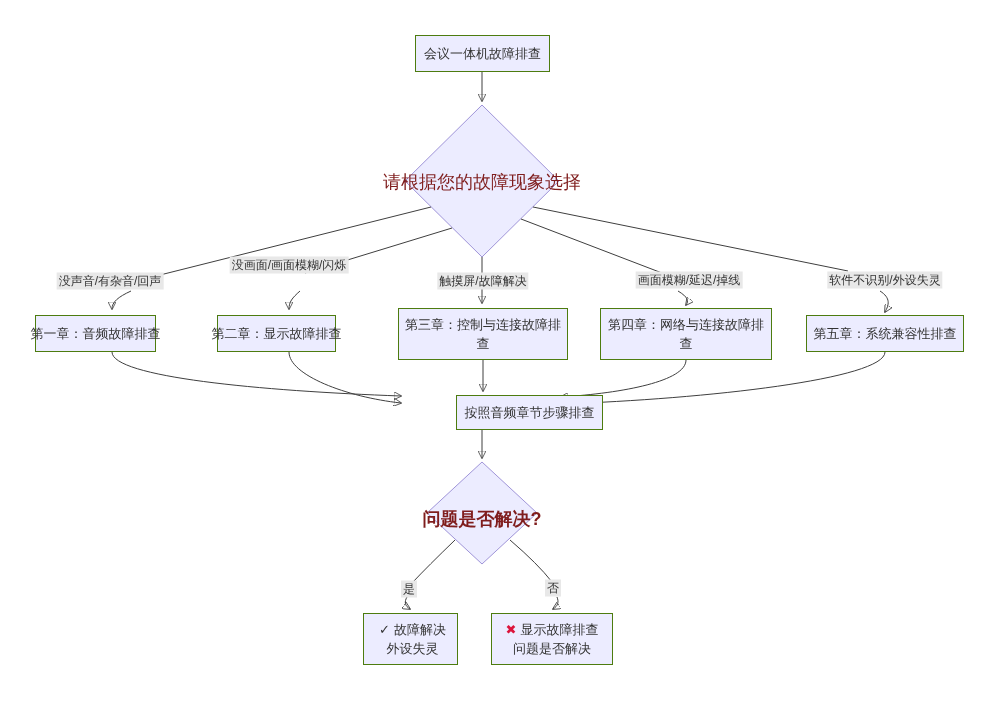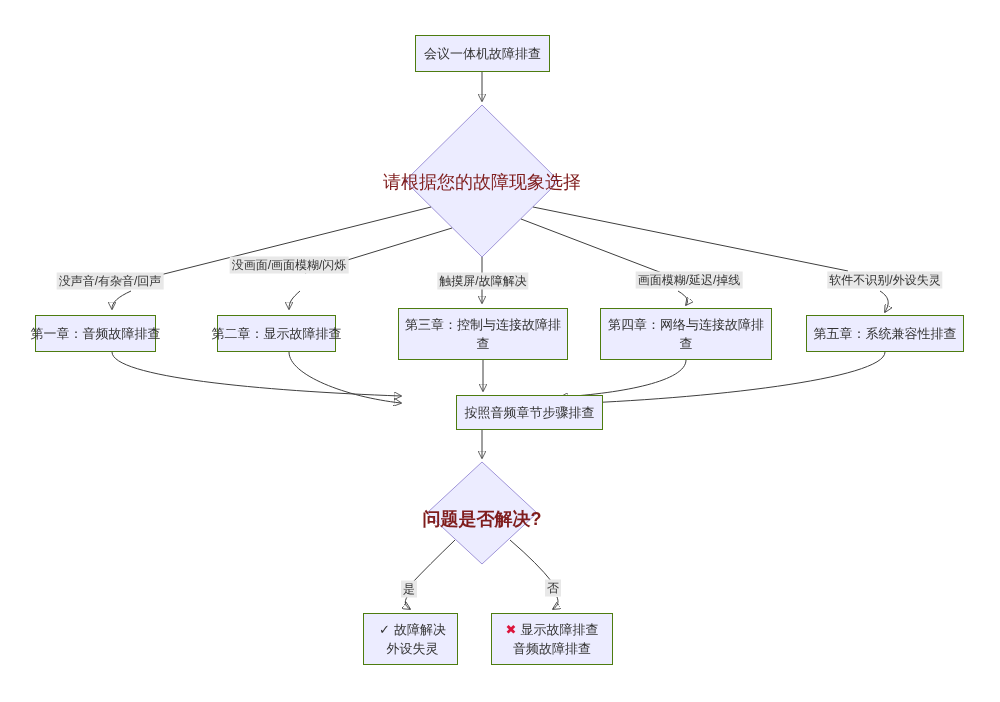--- a/index.html
+++ b/index.html
@@ -109,21 +109,21 @@
     <div class="nl">
       <span class="icon-ok">✓</span><span>故障解决</span>
     </div>
     <div class="nl">外设失灵</div>
   </div>
 
   <div class="node" style="left:491px;top:613px;width:122px;height:52px;">
     <div class="nl">
       <span class="icon-err">✖</span><span>显示故障排查</span>
     </div>
-    <div class="nl">音频故障排查</div>
+    <div class="nl">问题是否解决</div>
   </div>
 
   <div class="diamond-text" style="left:482px;top:182px;">请根据您的故障现象选择</div>
   <div class="diamond-text" style="left:482px;top:519px;font-weight:bold;">问题是否解决?</div>
 
   <div class="edge-label" style="left:110px;top:281px;">没声音/有杂音/回声</div>
   <div class="edge-label" style="left:289px;top:265px;">没画面/画面模糊/闪烁</div>
   <div class="edge-label" style="left:483px;top:281px;">触摸屏/故障解决</div>
   <div class="edge-label" style="left:689px;top:280px;">画面模糊/延迟/掉线</div>
   <div class="edge-label" style="left:885px;top:280px;">软件不识别/外设失灵</div>

